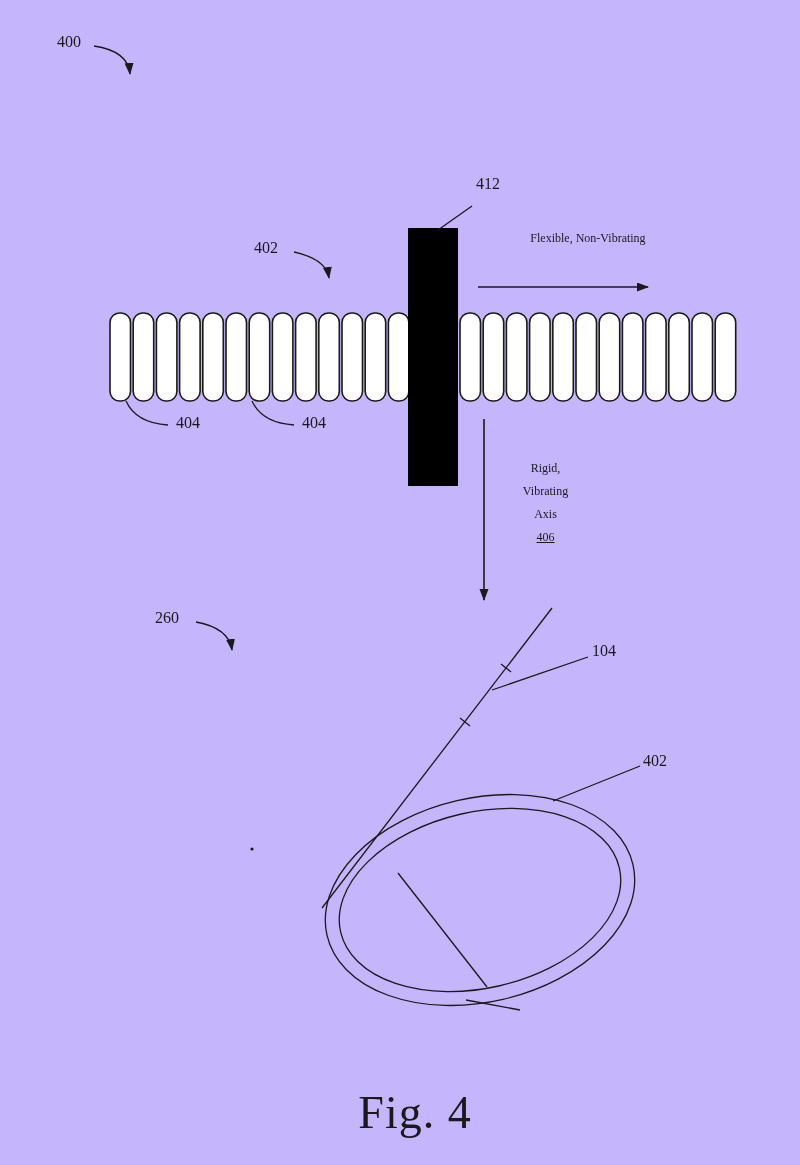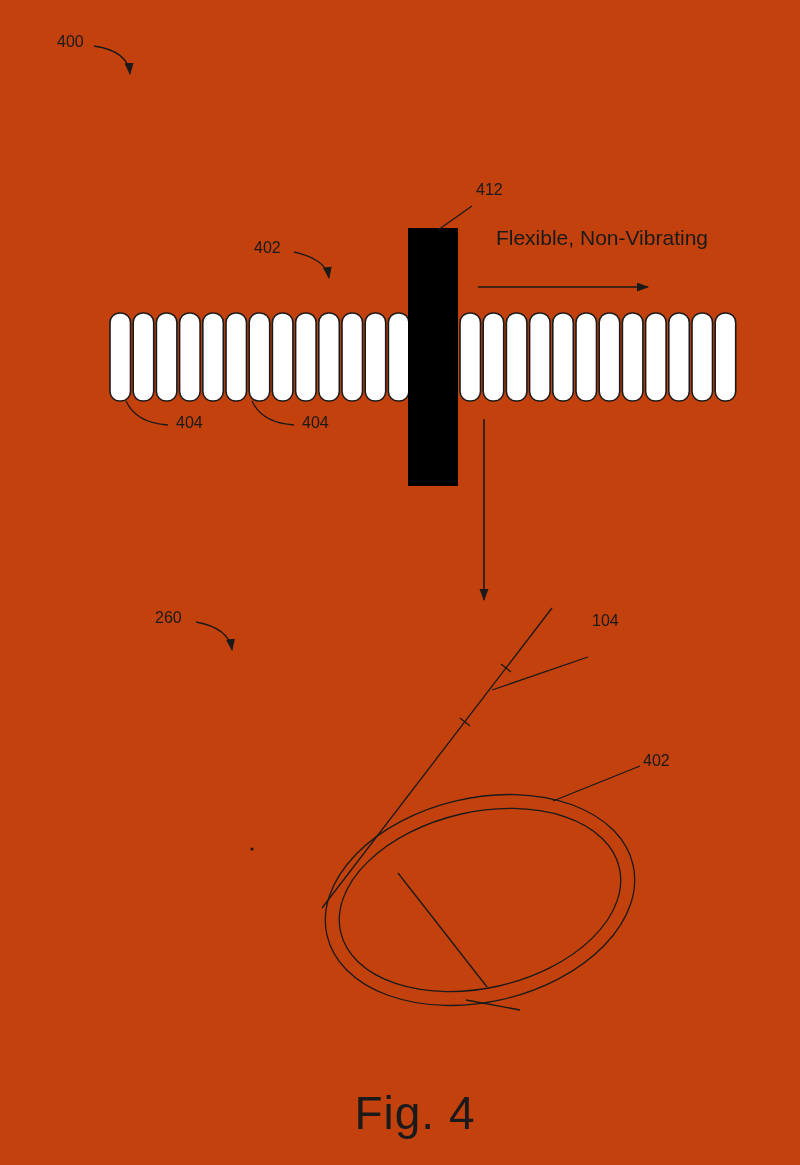--- a/index.html
+++ b/index.html
@@ -1,27 +1,27 @@
 <!DOCTYPE html>
 <html><head>
 <meta charset="utf-8">
 <style>
   * { margin:0; padding:0; box-sizing:border-box; }
   html,body { background:#ffffff; }
   .canvas {
     position:relative;
     width:800px; height:1165px;
-    background:#c2410c;
-    font-family:Liberation Sans, sans-serif;
+    background:#c4b5fd;
+    font-family:Liberation Serif, serif;
     color:#1a1a1a;
     overflow:hidden;
   }
   .drawing { position:absolute; left:0; top:0; }
   .label { position:absolute; font-size:16px; white-space:nowrap; }
-  .anno  { position:absolute; font-size:21px; text-align:right; line-height:22px; white-space:nowrap; }
+  .anno  { position:absolute; font-size:12px; text-align:center; line-height:22px; white-space:nowrap; }
   .refnum-underline { text-decoration:underline; }
   .caption {
     position:absolute; left:0; top:1086px; width:830px;
     text-align:center; font-size:46px; letter-spacing:1px;
   }
   .seg { fill:#ffffff; stroke:#1a1a1a; stroke-width:1.6; }
   .ln      { stroke:#1a1a1a; stroke-width:1.6; fill:none; }
   .ln-thin { stroke:#1a1a1a; stroke-width:1.3; fill:none; }
   .solid   { fill:#000000; stroke:none; }
 </style>
@@ -100,32 +100,38 @@
 
     <line class="ln-thin" x1="466" y1="1000" x2="520" y2="1010"></line>
 
     <circle cx="252" cy="849" r="1.6" fill="#1a1a1a"></circle>
   </svg>
 
   <div class="label" style="left:57px; top:33px;">400</div>
 
   <div class="label" style="left:254px; top:239px;">402</div>
 
-  <div class="label" style="left:476px; top:181px;">412</div>
+  <div class="label" style="left:476px; top:175px;">412</div>
 
   <div class="label" style="left:176px; top:414px;">404</div>
 
   <div class="label" style="left:302px; top:414px;">404</div>
 
   <div class="label" style="left:155px; top:609px;">260</div>
 
-  <div class="label" style="left:592px; top:612px;">104</div>
+  <div class="label" style="left:592px; top:642px;">104</div>
 
   <div class="label" style="left:643px; top:752px;">402</div>
 
   <div class="anno" style="left:468px; top:227px; width:240px;">
     <div>Flexible, Non-Vibrating</div>
   </div>
 
+  <div class="anno" style="left:488px; top:457px; width:115px; line-height:23px;">
+    <div>Rigid,</div>
+    <div>Vibrating</div>
+    <div>Axis</div>
+    <div><span class="refnum-underline">406</span></div>
+  </div>
 
   <div class="caption">Fig. 4</div>
 
 </div>
 
 </body></html>

